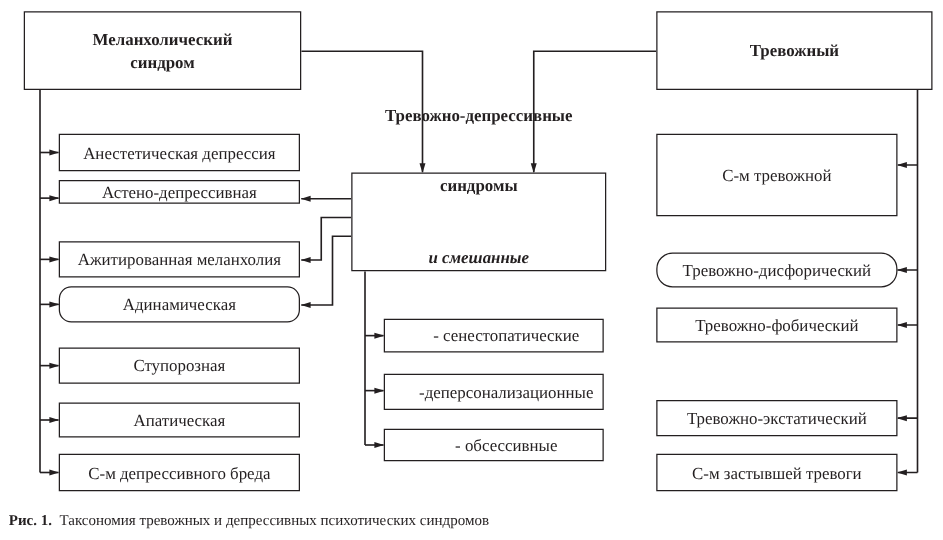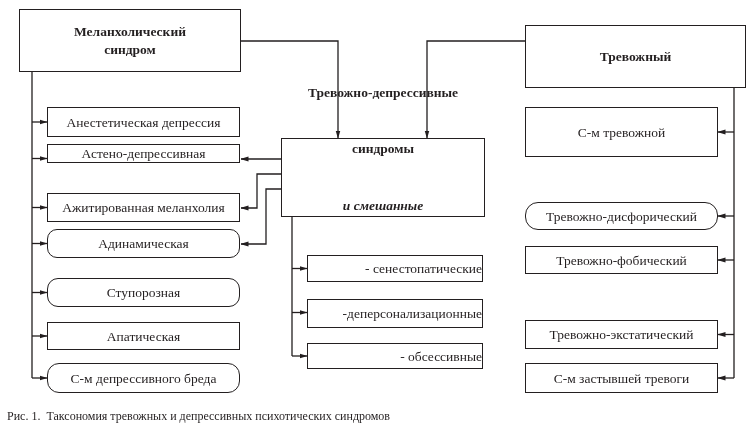--- a/index.html
+++ b/index.html
@@ -4,44 +4,44 @@
   <style>
     html, body { margin: 0; padding: 0; background: #ffffff; }
     body { width: 754px; height: 432px; position: relative; overflow: hidden;
            font-family: "Liberation Serif", "DejaVu Serif", serif; color: #231f20; }
     svg.wires { position: absolute; left: 0; top: 0; width: 754px; height: 432px; }
     .box { position: absolute; box-sizing: border-box; border: 1.3px solid #231f20; background: #fff;
            display: flex; flex-direction: column; align-items: center; justify-content: center;
            text-align: center; font-size: 13.5px; line-height: 17px; }
     .box.title { font-weight: bold; font-size: 13.5px; line-height: 18px; }
     .box .it { font-style: italic; }
-    .box.sub { align-items: flex-end; padding-left: 20px; font-family: Liberation Serif, serif; }
+    .box.sub { align-items: center; padding-left: 20px; font-family: Liberation Serif, serif; }
     #melancholic { left: 19px; top: 9px; width: 222px; height: 63px; }
-    #anxious { left: 525px; top: 25px; width: 221px; height: 63px; }
+    #anxious { left: 525px; top: 9px; width: 221px; height: 63px; }
     #center { left: 281px; top: 138px; width: 204px; height: 79px; line-height: 16.5px; gap: 40px; }
     .lcol { left: 47px; width: 193px; }
     .rcol { left: 525px; width: 193px; }
     .ccol { left: 307px; width: 176px; }
     #l0 { top: 107px; height: 30px; }
     #l1 { top: 144px; height: 19px; }
     #l2 { top: 193px; height: 29px; }
     #l3 { top: 229px; height: 29px; border-radius: 10px; }
-    #l4 { top: 278px; height: 29px; border-radius: 11px; }
+    #l4 { top: 278px; height: 29px; }
     #l5 { top: 322px; height: 28px; }
-    #l6 { top: 363px; height: 30px; border-radius: 12px; }
-    #r0 { top: 107px; height: 50px; font-family: Liberation Serif, serif; }
+    #l6 { top: 363px; height: 30px; }
+    #r0 { top: 107px; height: 66px; font-family: Liberation Serif, serif; }
     #r1 { top: 202px; height: 28px; border-radius: 13px; }
     #r2 { top: 246px; height: 28px; }
     #r3 { top: 320px; height: 29px; }
     #r4 { top: 363px; height: 30px; }
     #c0 { top: 255px; height: 27px; }
     #c1 { top: 299px; height: 29px; }
     #c2 { top: 343px; height: 26px; }
     .caption { position: absolute; left: 7px; top: 409px; font-size: 12px; white-space: nowrap; }
-    .caption b { font-weight: normal; margin-right: 6px; margin-top: 36px; }
+    .caption b { font-weight: bold; margin-right: 6px; margin-top: 36px; }
   </style>
 </head>
 <body>
 
 <svg class="wires" viewBox="0 0 754 432">
   <defs>
     <marker id="ah" markerWidth="8" markerHeight="6" refX="7.5" refY="3" orient="auto" markerUnits="userSpaceOnUse">
       <path d="M0,0.6 L8,3 L0,5.4 Z" fill="#231f20"></path>
     </marker>
   </defs>

